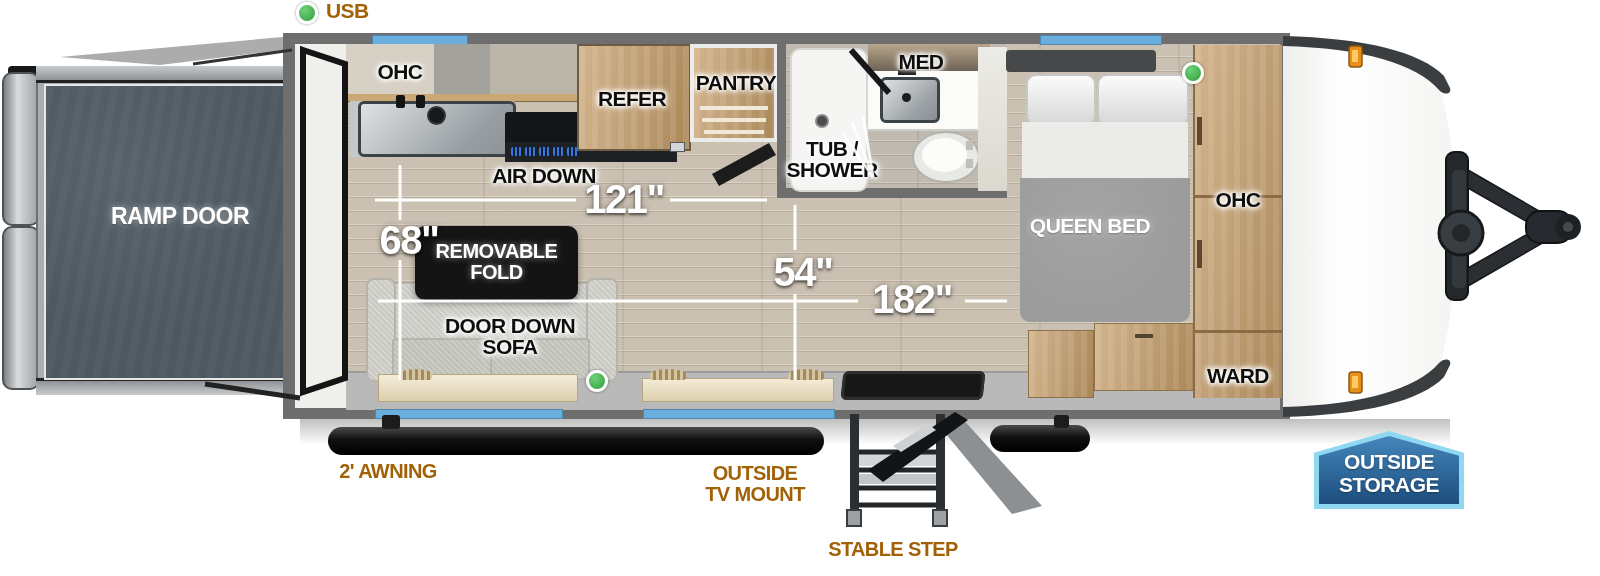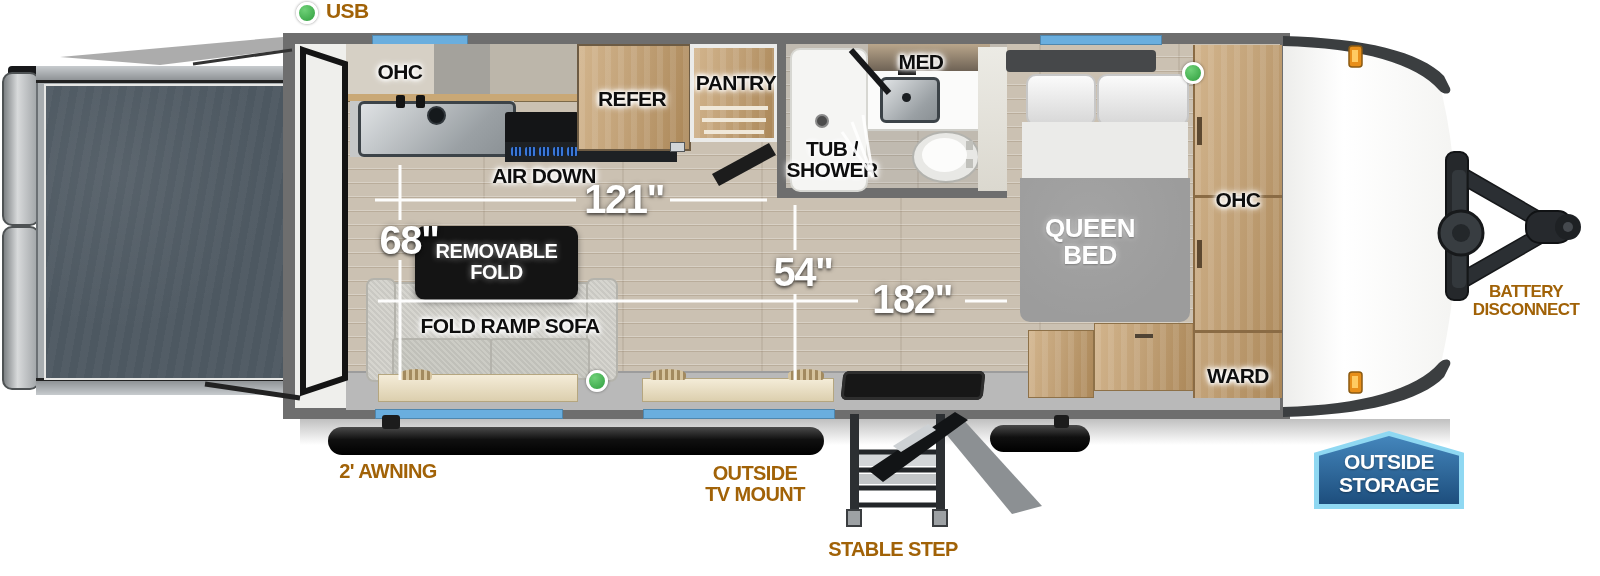--- a/index.html
+++ b/index.html
@@ -56,20 +56,21 @@
                 box-shadow:inset 0 0 0 2px #6b7074;"></div>
     <div class="abs" style="left:36px;top:66px;width:256px;height:14px;
                 background:linear-gradient(180deg,#c7cbce,#8f9396);border-bottom:3px solid #222;"></div>
     <div class="abs" style="left:36px;top:378px;width:256px;height:14px;
                 background:linear-gradient(0deg,#c7cbce,#8f9396);border-top:3px solid #222;"></div>
     <div class="abs" style="left:44px;top:84px;width:240px;height:292px;background-color:#4d5861;
                 background-image:radial-gradient(circle at 30% 30%,rgba(255,255,255,.06),transparent 60%),
                                  repeating-linear-gradient(100deg,rgba(255,255,255,.03) 0 8px,transparent 8px 16px);
                 border:2px solid #e7e7e5;"></div>
     <div class="wlbl" style="left:92px;top:204px;width:176px;font-size:23px;">
+      <div>RAMP DOOR</div>
     </div>
   </div>
 
   <div class="abs" style="left:283px;top:33px;width:1007px;height:386px;background:#6e6e6e;"></div>
   <div class="abs" style="left:295px;top:44px;width:985px;height:364px;background:#efefec;"></div>
   <div class="abs wood" style="left:346px;top:44px;width:934px;height:364px;"></div>
   <div class="abs" style="left:346px;top:371px;width:934px;height:37px;background:#b9b9b9;border-top:2px solid #9c9c9c;"></div>
 
   <div class="winstrip" style="left:372px;top:35px;width:94px;"></div>
   <div class="winstrip" style="left:1040px;top:35px;width:120px;"></div>
@@ -145,21 +146,21 @@
     <div class="abs cabwood" style="left:1028px;top:330px;width:64px;height:66px;border:1px solid #8e7148;"></div>
     <div class="abs cabwood" style="left:1094px;top:323px;width:98px;height:66px;border:1px solid #8e7148;">
       <span class="abs" style="left:40px;top:10px;width:18px;height:4px;background:#4f4334;"></span>
     </div>
     <div class="abs cabwood" style="left:1193px;top:45px;width:87px;height:353px;border-left:2px solid #8a6b44;">
       <span class="abs" style="left:0;top:150px;width:87px;height:3px;background:#8a6b44;"></span>
       <span class="abs" style="left:0;top:285px;width:87px;height:3px;background:#8a6b44;"></span>
       <span class="abs" style="left:2px;top:72px;width:5px;height:28px;background:#5c4830;"></span>
       <span class="abs" style="left:2px;top:195px;width:5px;height:28px;background:#5c4830;"></span>
     </div>
-    <div class="wlbl" style="left:1020px;top:215px;width:140px;font-size:26px;">QUEEN BED</div>
+    <div class="wlbl" style="left:1020px;top:215px;width:140px;font-size:21px;">QUEEN BED</div>
     <div class="flbl" style="left:1196px;top:189px;width:84px;">OHC</div>
     <div class="flbl" style="left:1194px;top:365px;width:88px;">WARD</div>
   </div>
 
   <div>
     <div class="abs fabric" style="left:380px;top:282px;width:222px;height:58px;border-radius:8px;"></div>
     <div class="abs fabric" style="left:366px;top:278px;width:26px;height:100px;border-radius:8px;"></div>
     <div class="abs fabric" style="left:586px;top:278px;width:28px;height:100px;border-radius:8px;"></div>
     <div class="abs fabric" style="left:392px;top:338px;width:96px;height:38px;border-radius:4px;background-color:#ccccc5;"></div>
     <div class="abs fabric" style="left:490px;top:338px;width:96px;height:38px;border-radius:4px;background-color:#ccccc5;"></div>
@@ -169,21 +170,21 @@
     <div class="abs fan" style="left:650px;top:369px;width:36px;height:11px;"></div>
     <div class="abs fan" style="left:788px;top:369px;width:36px;height:11px;"></div>
     <div class="abs" style="left:842px;top:371px;width:142px;height:29px;background:#171717;border-radius:6px;
                 transform:skewX(-6deg);box-shadow:inset 0 0 0 3px #2e2e2e;"></div>
     <div class="abs" style="left:415px;top:226px;width:163px;height:74px;background:#141414;border-radius:10px;
                 box-shadow:0 3px 6px rgba(0,0,0,.4);"></div>
     <div class="wlbl" style="left:419px;top:241px;width:155px;font-size:20px;">
       <div>REMOVABLE</div>
       <div>FOLD</div>
     </div>
-    <div class="flbl" style="left:418px;top:315px;width:184px;">FOLD RAMP SOFA</div>
+    <div class="flbl" style="left:418px;top:315px;width:184px;">DOOR DOWN SOFA</div>
   </div>
 
   <svg width="1600" height="576" viewBox="0 0 1600 576">
     <defs>
       <linearGradient id="capGrad" x1="0" y1="0" x2="1" y2="0">
         <stop offset="0" stop-color="#ededeb"></stop>
           <stop offset="0.35" stop-color="#ffffff"></stop>
           <stop offset="1" stop-color="#f4f4f2"></stop>
       </linearGradient>
     </defs>
@@ -265,24 +266,20 @@
   <div class="abs" style="left:382px;top:415px;width:18px;height:14px;background:#1c1c1c;border-radius:3px;"></div>
   <div class="abs tube" style="left:990px;top:425px;width:100px;height:27px;"></div>
   <div class="abs" style="left:1054px;top:415px;width:15px;height:13px;background:#1c1c1c;border-radius:3px;"></div>
 
   <div class="olbl" style="left:308px;top:461px;width:160px;">2' AWNING</div>
   <div class="olbl" style="left:688px;top:463px;width:134px;">
     <div>OUTSIDE</div>
     <div>TV MOUNT</div>
   </div>
   <div class="olbl" style="left:812px;top:539px;width:162px;">STABLE STEP</div>
-  <div class="olbl" style="left:1456px;top:283px;width:140px;font-size:17px;">
-    <div>BATTERY</div>
-    <div>DISCONNECT</div>
-  </div>
 
   <div class="abs" style="left:1314px;top:431px;width:150px;height:78px;background:#8fd8f2;
               clip-path:polygon(50% 0,100% 28%,100% 100%,0 100%,0 28%);">
     <div class="abs" style="left:5px;top:5px;width:140px;height:68px;
                 background:linear-gradient(180deg,#4486bc,#1d4e7d);
                 clip-path:polygon(50% 0,100% 29%,100% 100%,0 100%,0 29%);"></div>
     <div class="abs" style="left:0;top:20px;width:150px;text-align:center;color:#fff;font-weight:bold;
                 font-size:21px;line-height:1.08;letter-spacing:-0.5px;text-shadow:0 1px 2px rgba(0,0,0,.35);">
       <div>OUTSIDE</div>
       <div>STORAGE</div>

